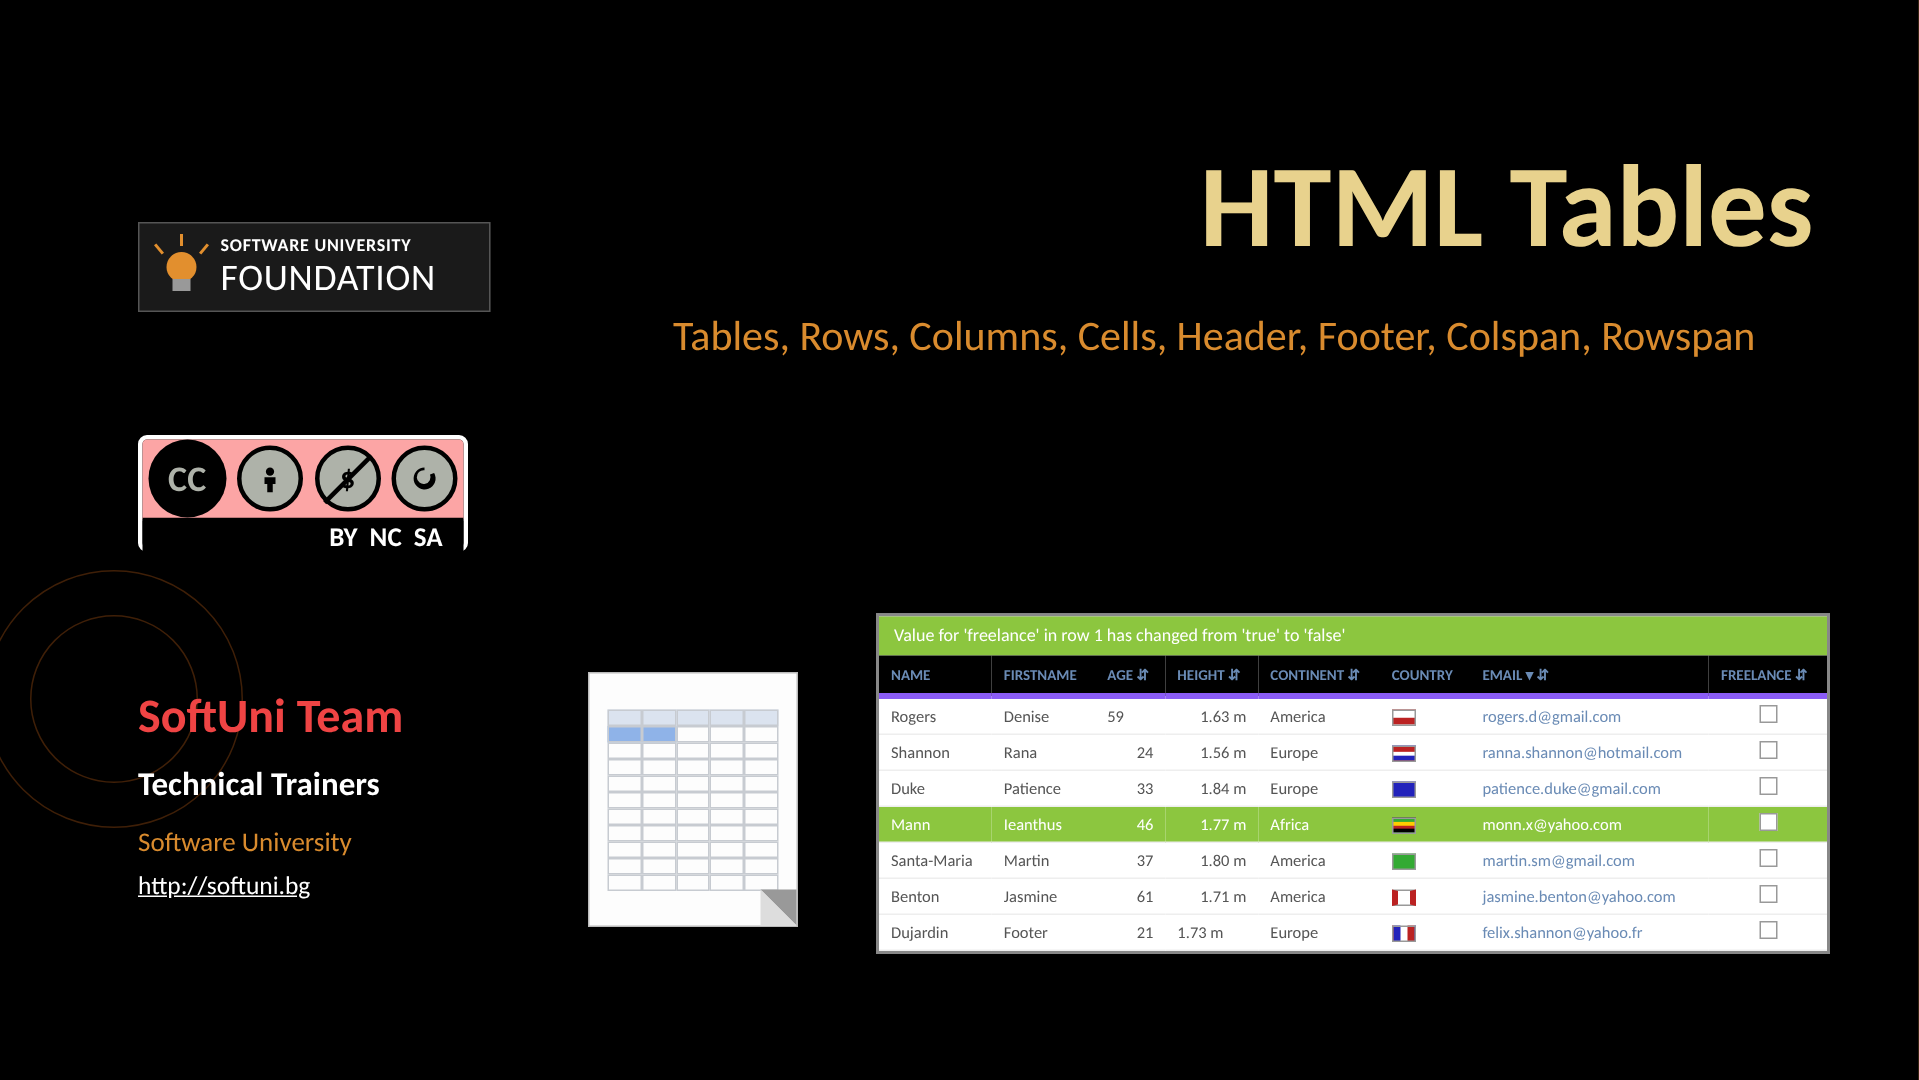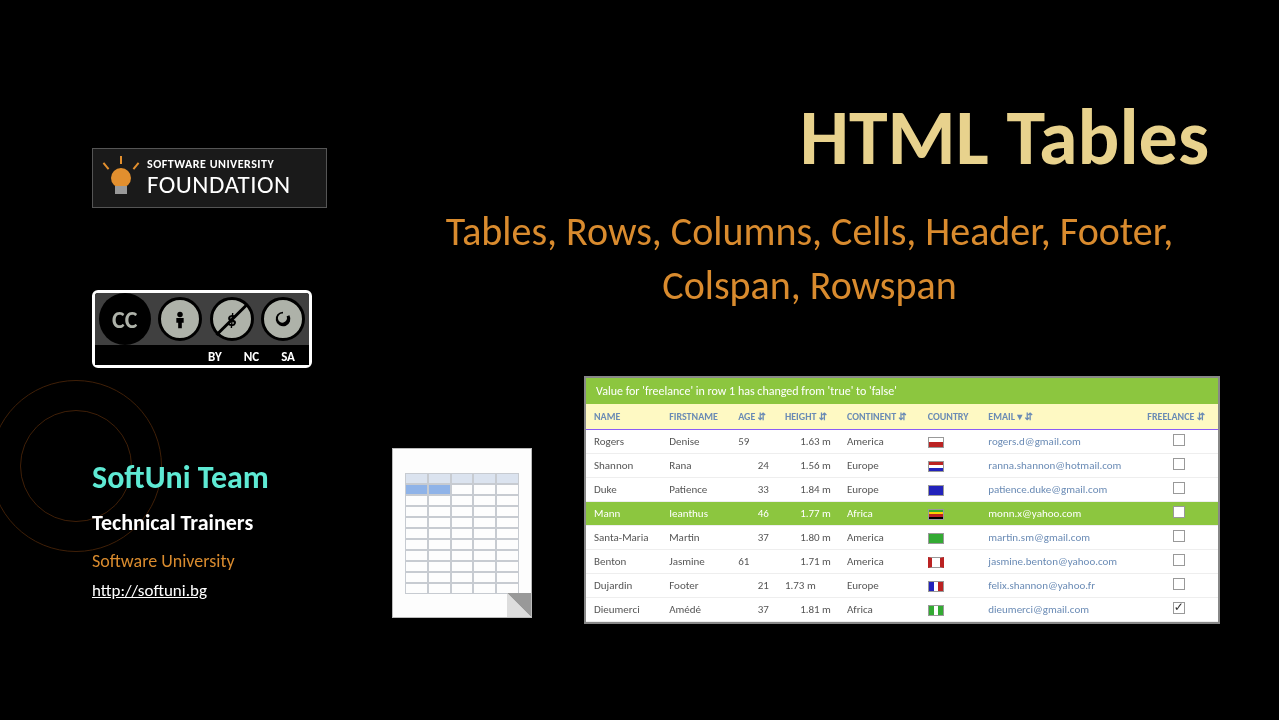--- a/index.html
+++ b/index.html
@@ -20,21 +20,21 @@
 .circuit::before{width:170px;height:170px;left:0;top:0}
 .circuit::after{width:110px;height:110px;left:30px;top:30px}
 
 
 .title {
   position:absolute; top:90px; right:70px;
   color:#e8d28d; font-size:78px; font-weight:700;
 }
 .subtitle {
   position:absolute; top:205px; left:390px; right:50px;
-  color:#d98b2e; font-size:40px; text-align:center; line-height:1.35;
+  color:#d98b2e; font-size:28px; text-align:center; line-height:1.35;
 }
 
 
 .logo-box {
   position:absolute; top:148px; left:92px;
   width:235px; height:60px;
   background:#1a1a1a; border:1px solid #555;
   display:flex; align-items:center; gap:8px; padding:6px 10px;
 }
 .bulb { position:relative; width:36px; height:44px; }
@@ -45,48 +45,48 @@
 .logo-text{color:#fff;font-size:12px;line-height:1.1;font-weight:600;letter-spacing:.5px}
 .logo-text .big{font-size:25px;font-weight:400}
 
 
 .cc {
   position:absolute; top:290px; left:92px;
   width:220px; height:78px;
   background:#000; border:3px solid #fff; border-radius:6px;
   display:flex; flex-direction:column;
 }
-.cc-top{flex:1;display:flex;align-items:center;justify-content:space-around;background:#404040;border-bottom:2px solid #000;border-radius:3px 3px 0 0}
-.cc-bot{height:22px;display:flex;align-items:center;justify-content:flex-end;gap:22px;padding:0 14px 0 0;background:#000;color:#fff;font-size:13px;font-weight:700}
+.cc-top{flex:1;display:flex;align-items:center;justify-content:space-around;background:#fca5a5;border-bottom:2px solid #000;border-radius:3px 3px 0 0}
+.cc-bot{height:22px;display:flex;align-items:center;justify-content:flex-end;gap:8px;padding:0 14px 0 0;background:#000;color:#fff;font-size:18px;font-weight:700}
 .ccicon{width:44px;height:44px;border:3px solid #000;border-radius:50%;background:#aeb2a9;display:flex;align-items:center;justify-content:center;font-weight:900;font-size:20px;color:#000;position:relative}
 .cc-main{width:52px;height:52px;border-radius:50%;background:#000;color:#aeb2a9;display:flex;align-items:center;justify-content:center;font-weight:900;font-size:24px}
 .dollar{position:relative}
 .dollar::after{content:"";position:absolute;width:44px;height:3px;background:#000;transform:rotate(-45deg)}
 
 
 .credits{position:absolute;left:92px;top:458px;color:#fff}
-.credits .team{color:#5eead4;font-size:32px;font-weight:700;margin-bottom:12px}
+.credits .team{color:#ef4444;font-size:32px;font-weight:700;margin-bottom:12px}
 .credits .role{font-size:22px;font-weight:700;margin-bottom:14px}
 .credits .org{color:#d98b2e;font-size:18px;margin-bottom:8px}
 .credits .url{color:#fff;font-size:17px;text-decoration:underline}
 
 
 .table-icon{position:absolute;left:392px;top:448px;width:140px;height:170px;background:#fdfdfd;border:1px solid #bbb;box-shadow:2px 2px 6px rgba(0,0,0,.6)}
 .table-icon .grid{position:absolute;top:24px;left:12px;right:12px;bottom:20px;display:grid;grid-template-columns:repeat(5,1fr);grid-auto-rows:11px;gap:0}
 .table-icon .grid div{border:1px solid #c7cbd1}
 .table-icon .grid .hdr{background:#dbe3ef}
 .table-icon .grid .sel{background:#8fb3e8}
 .table-icon .fold{position:absolute;right:0;bottom:0;width:0;height:0;border-left:24px solid #ddd;border-top:24px solid transparent}
 .table-icon .foldshadow{position:absolute;right:0;bottom:0;width:0;height:0;border-left:24px solid transparent;border-top:24px solid #999}
 
 
-.sample{position:absolute;left:584px;top:376px;width:636px;border:2px solid #888;background:#fff;font-size:11px;color:#555}
+.sample{position:absolute;left:584px;top:409px;width:636px;border:2px solid #888;background:#fff;font-size:11px;color:#555}
 .sample .notice{background:#8cc63f;color:#fff;padding:6px 10px;font-size:12px}
 .sample table{width:100%;border-collapse:collapse}
-.sample th{background:#fef9c3;color:#6a8bb5;text-align:left;padding:6px 8px;font-size:10px;border-bottom:1px solid #8b5cf6;text-transform:uppercase;font-weight:700}
+.sample th{background:#000000;color:#6a8bb5;text-align:left;padding:6px 8px;font-size:10px;border-bottom:4px solid #8b5cf6;text-transform:uppercase;font-weight:700}
 .sample td{padding:4px 8px;border-bottom:1px solid #eee}
 .sample tr.hl td{background:#8cc63f;color:#fff}
 .sample .email{color:#6a8bb5}
 .flag{display:inline-block;width:16px;height:11px;border:1px solid #999;vertical-align:middle}
 .us{background:linear-gradient(#fff 50%,#b22 50%)}
 .nl{background:linear-gradient(#b22 33%,#fff 33% 66%,#22b 66%)}
 .uk{background:#22b}
 .zw{background:linear-gradient(#3a3 25%,#ffcd00 25% 50%,#b22 50% 75%,#000 75%)}
 .br{background:#3a3}
 .ca{background:#fff;border-left:4px solid #b22;border-right:4px solid #b22}
@@ -277,42 +277,32 @@
           <td style="text-align:right">37</td>
           <td style="text-align:right">1.80 m</td>
           <td>America</td>
           <td><span class="flag br"></span></td>
           <td class="email">martin.sm@gmail.com</td>
           <td style="text-align:center"><span class="chk "></span></td>
         </tr>
         <tr>
           <td>Benton</td>
           <td>Jasmine</td>
-          <td style="">61</td>
+          <td style="text-align:right">61</td>
           <td style="text-align:right">1.71 m</td>
           <td>America</td>
           <td><span class="flag ca"></span></td>
           <td class="email">jasmine.benton@yahoo.com</td>
           <td style="text-align:center"><span class="chk "></span></td>
         </tr>
         <tr>
           <td>Dujardin</td>
           <td>Footer</td>
           <td style="text-align:right">21</td>
           <td style="text-align:left">1.73 m</td>
           <td>Europe</td>
           <td><span class="flag fr"></span></td>
           <td class="email">felix.shannon@yahoo.fr</td>
           <td style="text-align:center"><span class="chk "></span></td>
         </tr>
-        <tr>
-          <td>Dieumerci</td>
-          <td>Amédé</td>
-          <td style="text-align:right">37</td>
-          <td style="text-align:right">1.81 m</td>
-          <td>Africa</td>
-          <td><span class="flag ng"></span></td>
-          <td class="email">dieumerci@gmail.com</td>
-          <td style="text-align:center"><span class="chk on"></span></td>
-        </tr>
       </tbody>
   </table>
 </div>
 
 </body></html>

